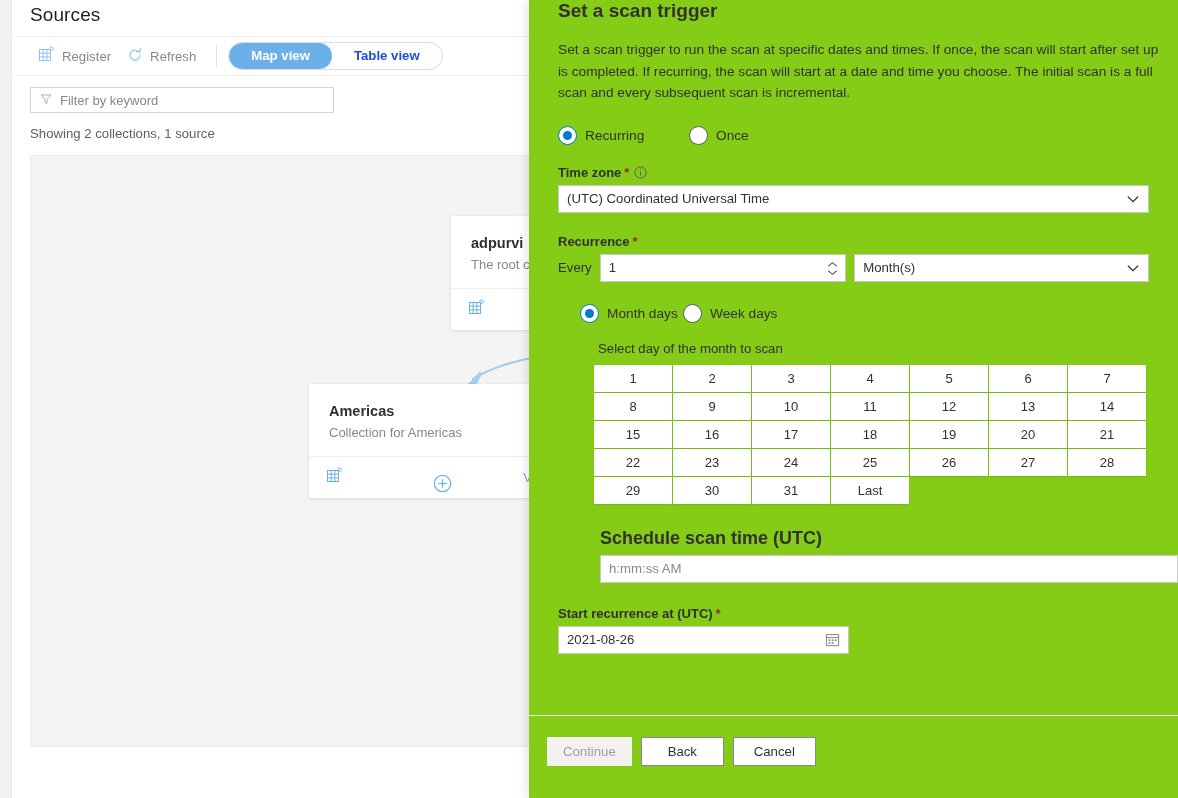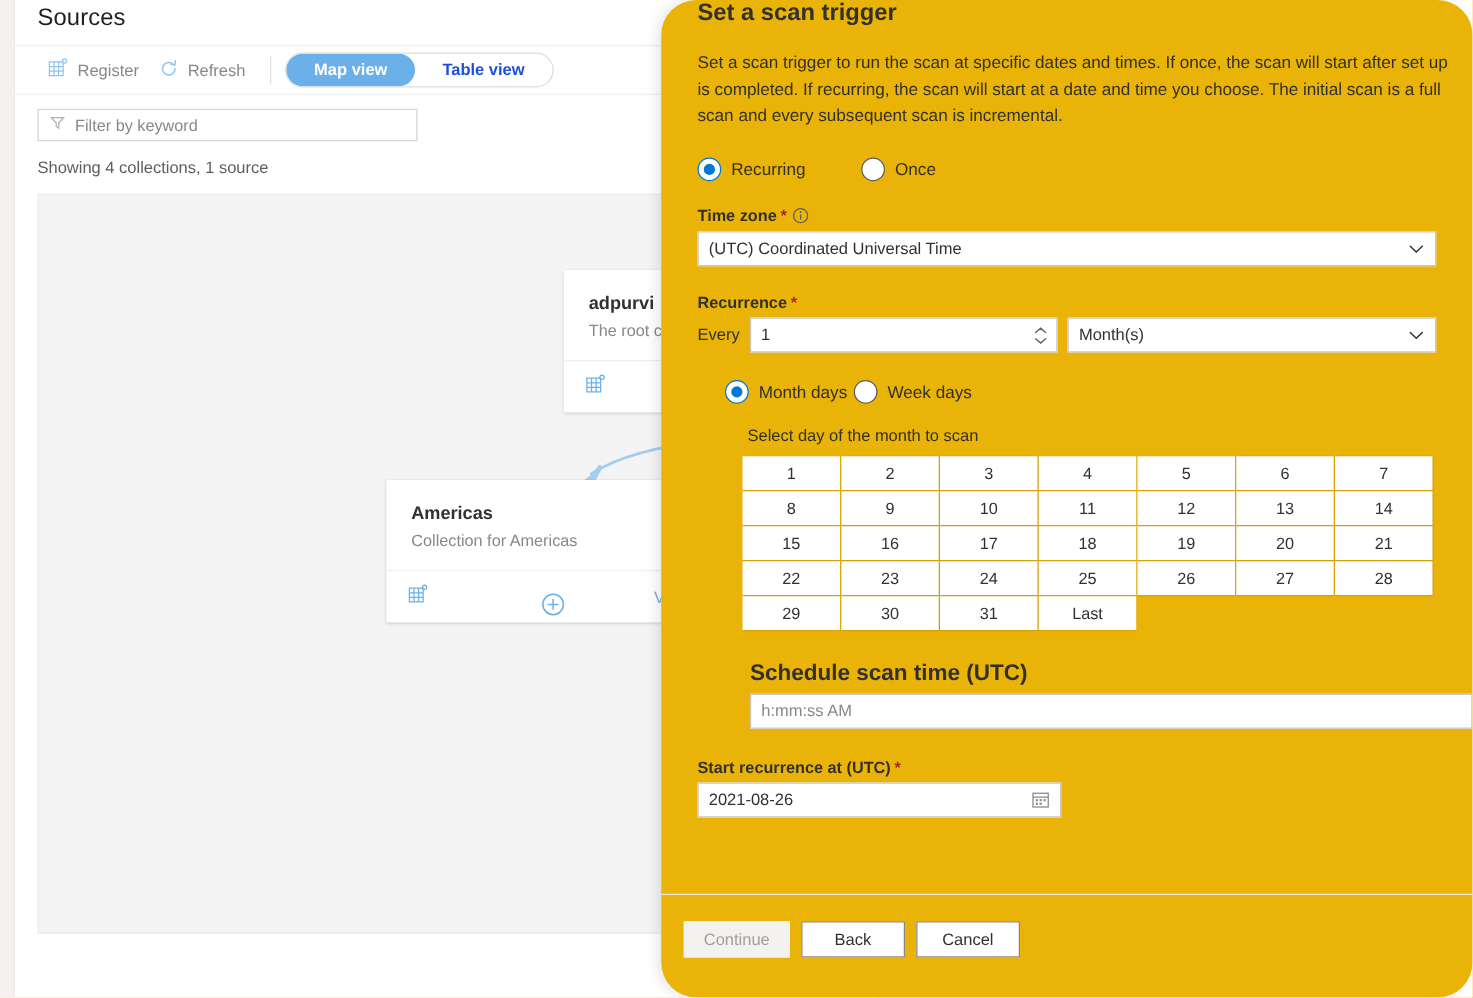--- a/index.html
+++ b/index.html
@@ -178,24 +178,23 @@
     position: absolute;
     left: 380px; top: 175px;
     width: 290px; height: 70px;
   }
 
   
   #panel {
     position: absolute;
     left: 529px; top: 0;
     width: 649px; height: 798px;
-    background: #eab308;
+    background: #84cc16;
     box-shadow: -3px 0 10px rgba(0,0,0,.10);
     overflow: hidden;
-    border-radius: 28px;
   }
   #panel-scroll {
     position: absolute;
     left: 0; top: 0; right: 0;
     bottom: 83px;
     padding: 0 29px;
     box-sizing: border-box;
     overflow: hidden;
   }
   .panel-title {
@@ -460,21 +459,21 @@
 
     <div class="filter-box">
       <span>
         <svg width="12" height="12" viewBox="0 0 12 12">
           <path d="M1 2 L11 2 L7 6.4 L7 10.6 L5 9.2 L5 6.4 Z" fill="none" stroke="#b3b0ad" stroke-width="1"></path>
         </svg>
       </span>
       <span class="ph">Filter by keyword</span>
     </div>
 
-    <div class="showing">Showing 4 collections, 1 source</div>
+    <div class="showing">Showing 2 collections, 1 source</div>
 
     <div class="map-canvas">
 
       <svg class="connector" viewBox="0 0 290 70">
         <path d="M290 18 C 190 18, 110 18, 62 48" fill="none" stroke="#a5cdee" stroke-width="2.2" stroke-linecap="round"></path>
         <path d="M52 58 L62 50 L69 42" fill="none" stroke="#a5cdee" stroke-width="2.2" stroke-linecap="round" stroke-linejoin="round"></path>
         <path d="M53 57 L62 49 L71 43 L62 60 Z" fill="#a5cdee"></path>
       </svg>
 
       <div class="node-card" id="card-root">

